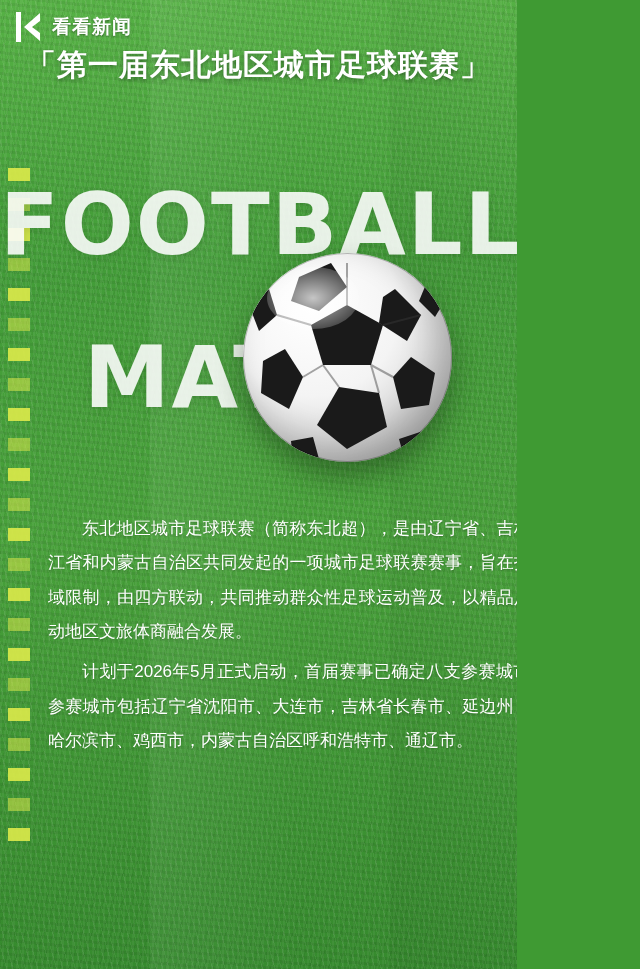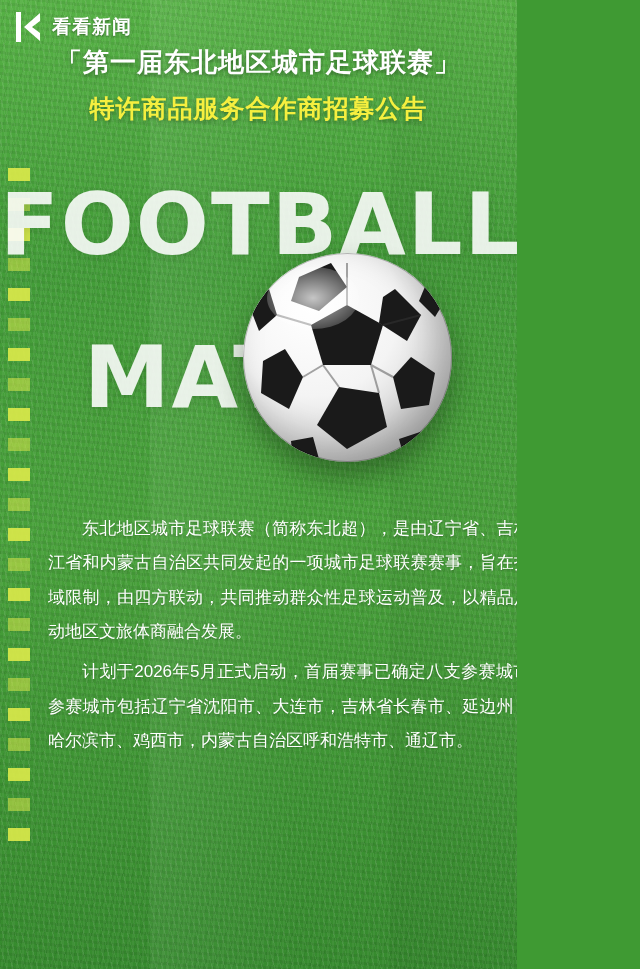--- a/index.html
+++ b/index.html
@@ -93,21 +93,21 @@
 
   .title-wrap {
     position: absolute;
     top: 46px;
     left: 0;
     right: 0;
     text-align: center;
     z-index: 6;
   }
   .title-main {
-    font-size: 26px;
+    font-size: 30px;
     font-weight: bold;
     color: #ffffff;
     letter-spacing: 1px;
     line-height: 1.25;
     text-shadow: 0 2px 4px rgba(0,0,0,.35);
   }
   .title-sub {
     margin-top: 14px;
     font-size: 25px;
     font-weight: bold;
@@ -229,21 +229,20 @@
       <svg width="28" height="30" viewBox="0 0 28 30" aria-hidden="true">
         <rect x="0" y="0" width="5" height="30" fill="#ffffff"></rect>
         <path d="M8 15 L24 1 L24 9 L16 15 L24 21 L24 29 Z" fill="#ffffff"></path>
       </svg>
     </span>
     <span class="brand-name">看看新闻</span>
   </div>
 
   <div class="title-wrap">
     <div class="title-main">「第一届东北地区城市足球联赛」</div>
-    <div class="title-sub">特许商品服务合作商招募公告</div>
   </div>
 
   <div class="hero">
     <div class="hero-line l1">FOOTBALL</div>
     <div class="hero-line l2">MATCH</div>
   </div>
 
   <div class="ball">
     <svg width="209" height="209" viewBox="0 0 209 209" aria-hidden="true">
       <defs>

